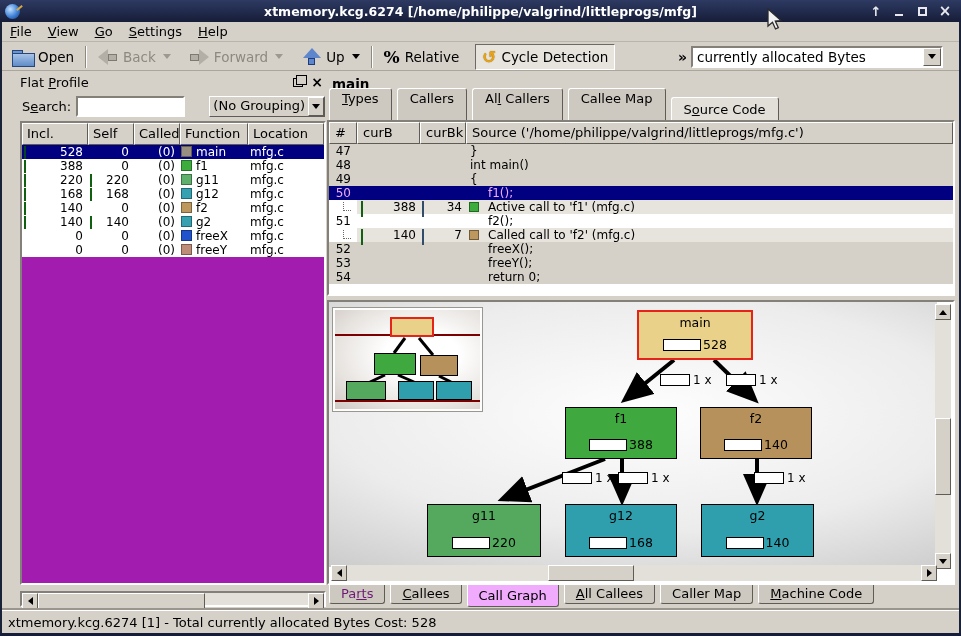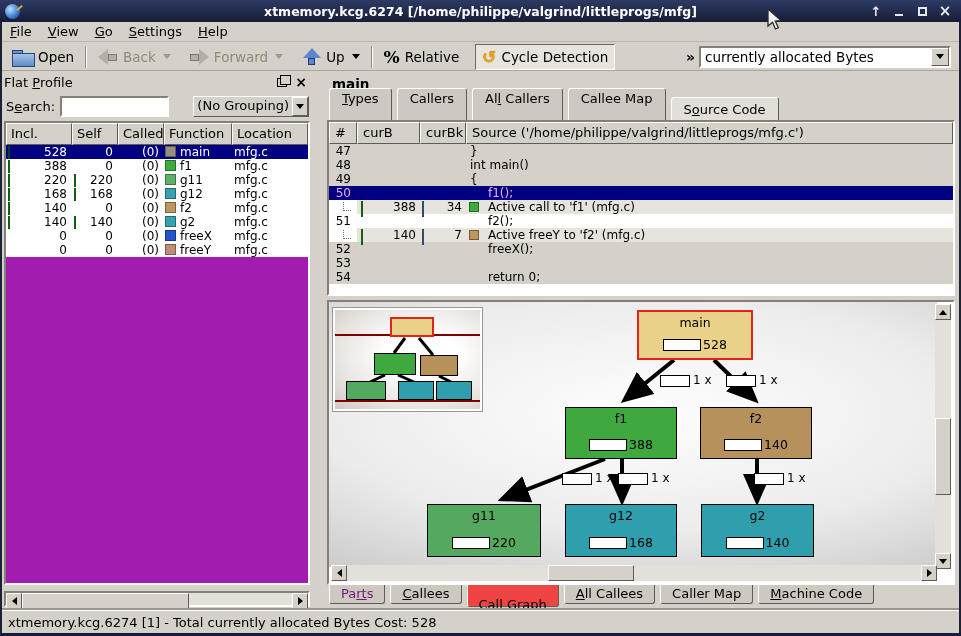--- a/index.html
+++ b/index.html
@@ -61,21 +61,21 @@
   .pct-glyph { font-size:17px; font-weight:bold; font-family:"DejaVu Serif","Liberation Serif",serif; }
   .cycle-btn { border:1px solid; border-color:#6e6a63 #ffffff #ffffff #6e6a63; background:#e7e4de; }
   .cycle-glyph { color:#e8a418; font-size:17px; font-weight:bold; line-height:14px; text-shadow:0 0 1px #8a5c00; }
   .chevron { font-size:14px; font-weight:bold; margin:0 4px 0 2px; }
   .combo { display:flex; height:22px; border:2px solid; border-color:#828078 #ffffff #ffffff #828078; background:#fff; }
   .combo .val { flex:1; padding:1px 4px; font-size:13.5px; white-space:nowrap; overflow:hidden; background:#fff; }
   .combo .cbtn { width:18px; display:flex; align-items:center; justify-content:center;
                  border:1px solid; border-color:#ffffff #5f5c55 #5f5c55 #ffffff; background:#d5d1c9; }
 
   
-  .dock { position:absolute; left:0; top:71px; width:311px; height:539px; }
+  .dock { position:absolute; left:16px; top:71px; width:311px; height:539px; }
   .dock-head { position:absolute; left:2px; top:2px; right:2px; height:18px; display:flex; align-items:center; font-size:13px; }
   .dock-head .spacer { flex:1; }
   .dockrestore { position:relative; width:10px; height:9px; border:1px solid #000; background:#d5d1c9; margin-right:8px; }
   .dockrestore::before { content:''; position:absolute; left:2px; top:-4px; width:9px; height:8px;
                          border:1px solid #000; background:#d5d1c9; }
   .dock-close { font-size:14px; font-weight:bold; line-height:10px; margin-right:4px; }
   .search-row { position:absolute; left:4px; top:24px; right:4px; height:22px; display:flex; align-items:center; }
   .search-input { width:121px; height:21px; background:#fff; margin-left:5px; }
   .grp-combo { margin-left:24px; width:127px; height:21px; display:flex;
                border:1px solid; border-color:#ffffff #5f5c55 #5f5c55 #ffffff; background:#d5d1c9; }
@@ -142,21 +142,21 @@
   .graphframe { position:absolute; left:325px; top:300px; width:628px; height:285px; background:#fff; }
   .graph-content { position:absolute; left:0; top:0; width:608px; height:265px; overflow:hidden;
       background:radial-gradient(ellipse 130% 110% at 52% 42%, #fefefe 0%, #ececec 40%, #bdbdbd 78%, #9a9a9a 100%); }
   .gnode { position:absolute; border:1px solid #000; }
   .gnode.sel { border:2px solid #e62319; }
   .gnode .nlabel { text-align:center; font-size:12.5px; padding-top:3px; }
   .gnode .nbar { position:absolute; left:0; right:0; bottom:6px; display:flex; align-items:center; justify-content:center; gap:2px; }
   .nbarbox { width:38px; height:12px; border:1px solid #000; background:#fff; }
   .nbarbox .fill { height:100%; background:#2438cc; }
   .nvalue { font-size:12.5px; }
-  .elabel { position:absolute; display:flex; align-items:flex-end; gap:3px; font-size:12px; }
+  .elabel { position:absolute; display:flex; align-items:center; gap:3px; font-size:12px; }
   .ebarbox { width:30px; height:12px; border:1px solid #000; background:#fff; }
   .ebarbox .fill { height:100%; background:#2438cc; }
   svg.edges { position:absolute; left:0; top:0; }
 
   .minimap { position:absolute; left:4px; top:6px; width:149px; height:103px;
              border:2px solid #fdfdfd; outline:1px solid #9a978f;
              background:radial-gradient(ellipse at 60% 45%, #ffffff 30%, #e7e3df 70%, #cfc9c4 100%); }
   .vpline { position:absolute; left:0; right:0; height:2px; background:#7d0000; }
   .mini-node { position:absolute; border:1px solid #000; }
   .mini-node.sel { border:2px solid #e62319; }
@@ -165,21 +165,21 @@
   .vscroll .sb-track { position:absolute; top:16px; bottom:16px; left:0; right:0; }
   .vscroll .sb-thumbv { position:absolute; left:0; width:16px; }
   .vscroll .sb-btn { position:absolute; left:0; }
   .ghscroll { position:absolute; left:2px; bottom:2px; width:608px; height:16px; background:#e3e0d9; display:flex; }
 
   
   .tabs-bottom { position:absolute; left:327px; top:585px; height:23px; display:flex; align-items:flex-start; }
   .btab { height:19px; padding:1px 11px 0; font-size:13px; margin-right:5px; white-space:nowrap;
           border:1px solid #5f5c55; border-top:none; border-radius:0 0 3px 3px;
           background:#cdc9c1; border-left-color:#fff; }
-  .btab.active { height:22px; background:#ef4444; padding-top:12px; }
+  .btab.active { height:22px; background:#f0abfc; padding-top:3px; }
   .btab.disabled { color:#701a75; }
 
   
   .statusbar { position:absolute; left:0; top:610px; width:957px; height:23px; background:#d5d1c9;
                border-top:1px solid #fff; box-shadow:0 -2px 0 #9a968e; display:flex; align-items:center;
                font-size:13px; padding-left:6px; }
   .bottomstrip { position:absolute; left:-2px; bottom:0; width:961px; height:3px; background:#161d38; }
 
   .cursor { position:absolute; left:763px; top:8px; z-index:50; }
 </style>
@@ -242,21 +242,21 @@
     <div class="tbtn">
       <span class="pct-glyph">%</span>
       <span>Relative</span>
     </div>
     <div class="tbtn cycle-btn" style="margin-left:10px;">
       <span class="cycle-glyph">↺</span>
       <span>Cycle Detection</span>
     </div>
     <div style="flex:1"></div>
     <span class="chevron">»</span>
-    <div class="combo" style="width:252px; margin-right:8px;">
+    <div class="combo" style="width:252px; margin-right:16px;">
       <span class="val">currently allocated Bytes</span>
       <span class="cbtn">
           <span class="tri-d"></span>
         </span>
     </div>
   </div>
 
   <div class="dock">
     <div class="dock-head">
       <span>Flat <u>P</u>rofile</span>
@@ -472,32 +472,33 @@
     <div class="src-row row-call">
       <span class="num"><span class="treedots"></span></span>
       <span class="cb">
           <span class="sbar" style="left:4px; width:23px;"><span class="fill" style="background: rgb(34, 177, 34); width: 36%;"></span></span>
           <span class="cnum">140</span>
         </span>
       <span class="cbk">
           <span class="sbar" style="left:2px; width:17px;"><span class="fill" style="background: rgb(91, 140, 192); width: 35%;"></span></span>
           <span class="cnum">7</span>
         </span>
-      <span class="src"><span class="callicon" style="background-color: rgb(189, 152, 94);"></span><span>Active freeY to 'f2' (mfg.c)</span></span>
+      <span class="src"><span class="callicon" style="background-color: rgb(189, 152, 94);"></span><span>Called call to 'f2' (mfg.c)</span></span>
     </div>
     <div class="src-row row-plain">
       <span class="num">52</span>
         <span class="cb"></span>
         <span class="cbk"></span>
       <span class="src indent">freeX();</span>
     </div>
     <div class="src-row row-plain">
       <span class="num">53</span>
         <span class="cb"></span>
         <span class="cbk"></span>
+      <span class="src indent">freeY();</span>
     </div>
     <div class="src-row row-plain">
       <span class="num">54</span>
         <span class="cb"></span>
         <span class="cbk"></span>
       <span class="src indent">return 0;</span>
     </div>
   </div>
 
   <div class="graphframe sunken2">

